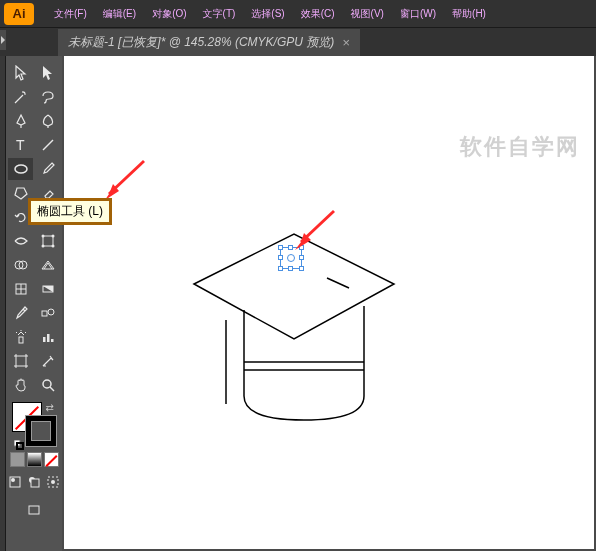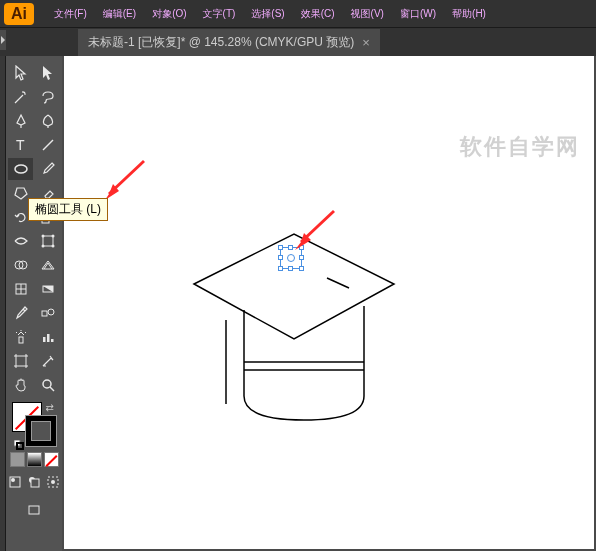--- a/index.html
+++ b/index.html
@@ -1,21 +1,21 @@
 <!DOCTYPE html>
 <html><head>
 <meta charset="utf-8">
 <style>
 * { margin: 0; padding: 0; box-sizing: border-box; font-family: "Microsoft YaHei", sans-serif; }
 body { background: #fff; width: 596px; height: 551px; overflow: hidden; position: relative; }
 .app { width: 596px; height: 551px; background: #323232; position: relative; }
 .menubar { height: 28px; background: #323232; display: flex; align-items: center; padding: 0 4px; border-bottom: 1px solid #1a1a1a; }
-.logo { width: 30px; height: 22px; background: #ff9a00; border-radius: 4px; display: flex; align-items: center; justify-content: center; font-weight: bold; color: #4a1e00; font-size: 16px; margin-right: 12px; }
+.logo { width: 30px; height: 22px; background: #ff9a00; border-radius: 4px; display: flex; align-items: center; justify-content: center; font-weight: bold; color: #4a1e00; font-size: 13px; margin-right: 12px; }
 .menu-item { color: #f0abfc; font-size: 10px; padding: 0 8px; cursor: default; }
-.tabbar { height: 28px; background: #323232; display: flex; align-items: center; padding-left: 78px; }
+.tabbar { height: 28px; background: #323232; display: flex; align-items: center; padding-left: 58px; font-style: italic; }
 .tab { background: #4a4a4a; color: #ccc; font-size: 12px; padding: 5px 10px; display: flex; align-items: center; gap: 8px; }
 .tab-close { color: #aaa; font-size: 13px; }
 .workspace { position: absolute; top: 56px; left: 0; right: 0; bottom: 0; display: flex; }
 .ctrl-strip { width: 6px; background: #383838; border-right: 1px solid #1a1a1a; }
 .ctrl-handle { position: absolute; top: 30px; left: 0; width: 6px; height: 20px; background: #4b4b4b; display:flex; align-items:center; justify-content:center; }
 .toolbar { width: 56px; background: #535353; position: relative; padding-top: 6px; }
 .tool-grid { display: grid; grid-template-columns: 25px 25px; gap: 2px; justify-content: center; }
 .tool { width: 25px; height: 22px; display: flex; align-items: center; justify-content: center; color: #e8e8e8; font-size: 14px; position: relative; }
 .tool.active { background: #3a3a3a; }
 .tool svg { width: 16px; height: 16px; }
@@ -25,21 +25,21 @@
 .fill-swatch.none::after { content:""; position:absolute; left:-2px; right:-2px; top:50%; border-top:2px solid red; transform: rotate(-45deg); }
 .stroke-swatch { position: absolute; bottom: 0; right: 0; width: 30px; height: 30px; border: 5px solid #000; background: #535353; box-shadow: inset 0 0 0 1px #999, 0 0 0 1px #999; }
 .swap-icon { position: absolute; top: 0; right: 2px; color: #ccc; font-size: 10px; }
 .default-icon { position: absolute; bottom: 0; left: 2px; width: 10px; height: 10px; }
 .color-row { display: flex; gap: 2px; justify-content: center; margin: 4px 0; }
 .cswatch { width: 15px; height: 15px; border: 1px solid #777; }
 .draw-row { display: flex; gap: 2px; justify-content: center; margin: 4px 0; }
 .screen-row { display: flex; gap: 2px; justify-content: center; margin: 6px 0; }
 .canvas-area { flex: 1; background: #4a4a4a; position: relative; }
 .canvas { position: absolute; top: 0; left: 2px; right: 2px; bottom: 2px; background: #fff; }
-.tooltip { position: absolute; top: 198px; left: 28px; background: #ffffe1; border: 1px solid #a16207; padding: 2px 6px; font-size: 12px; color: #000; z-index: 10; white-space: nowrap; }
+.tooltip { position: absolute; top: 198px; left: 28px; background: #ffffe1; border: 3px solid #a16207; padding: 2px 6px; font-size: 12px; color: #000; z-index: 10; white-space: nowrap; }
 .watermark { position: absolute; top: 76px; right: 14px; text-align: right; z-index: 5; margin-left: 40px; }
 .wm1 { font-size: 22px; font-weight: bold; color: rgba(140,140,140,0.4); letter-spacing: 2px; }
 .wm2 { font-size: 11px; color: rgba(140,140,140,0.35); letter-spacing: 2px; }
 .arrow { position: absolute; z-index: 6; }
 .selection-handle { position: absolute; width: 22px; height: 22px; border: 1px solid #4a90e2; }
 .selection-handle .center { position: absolute; top: 50%; left: 50%; width: 8px; height: 8px; border: 1px solid #4a90e2; background: #fff; transform: translate(-50%,-50%); border-radius: 50%; }
 .selection-handle .h { position: absolute; width: 5px; height: 5px; background: #fff; border: 1px solid #4a90e2; }
 .selection-handle .tl { top:-3px; left:-3px; } .selection-handle .tr { top:-3px; right:-3px; }
 .selection-handle .bl { bottom:-3px; left:-3px; } .selection-handle .br { bottom:-3px; right:-3px; }
 .selection-handle .tc { top:-3px; left:50%; margin-left:-3px; } .selection-handle .bc { bottom:-3px; left:50%; margin-left:-3px; }

